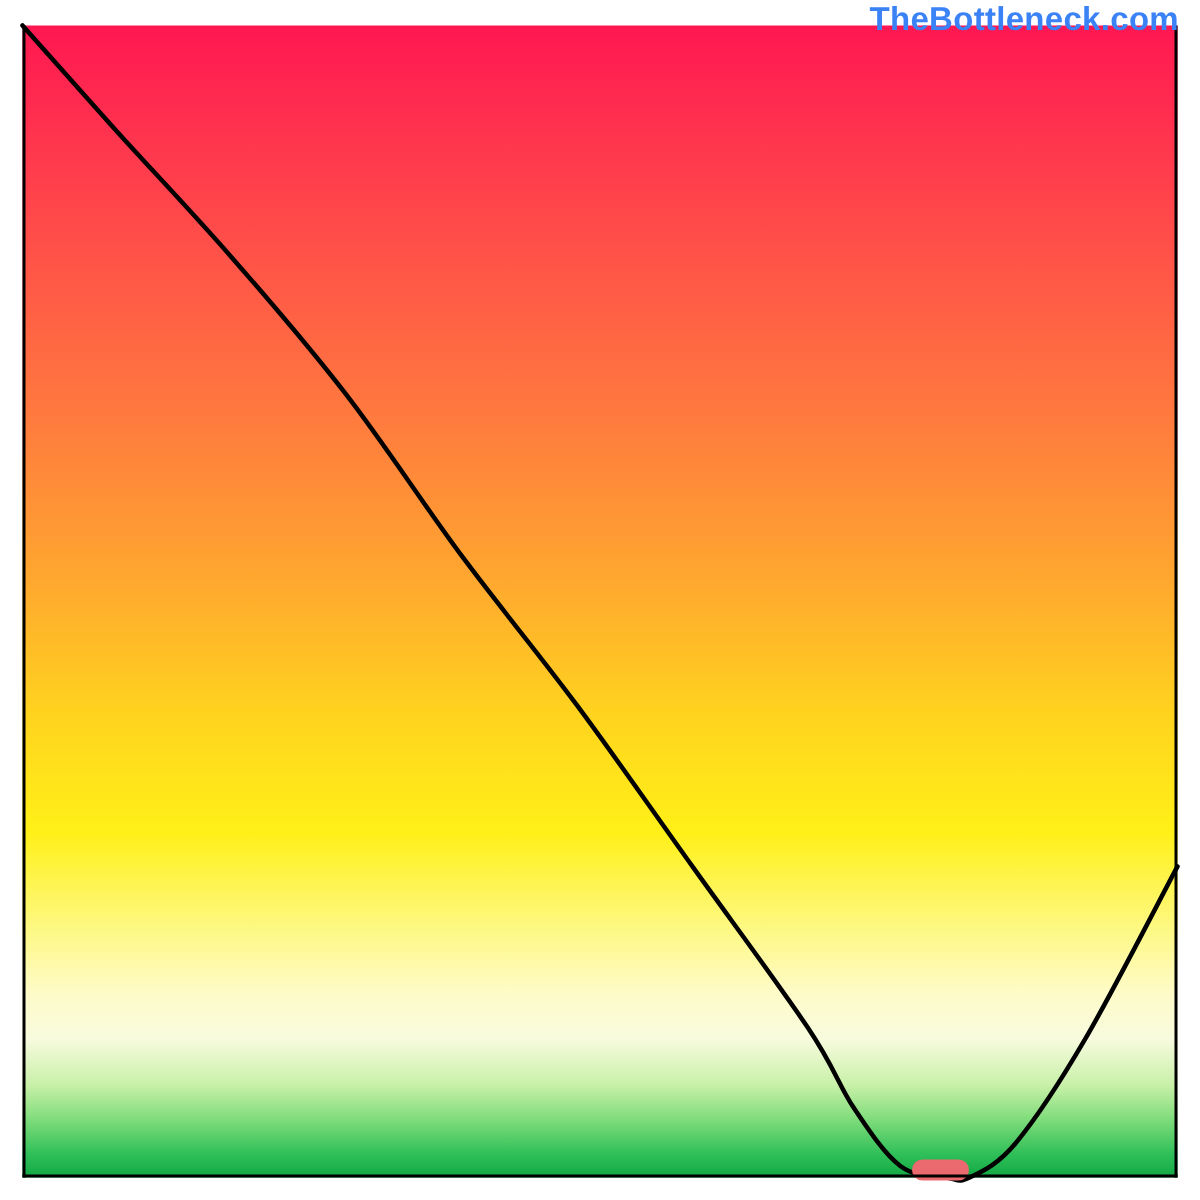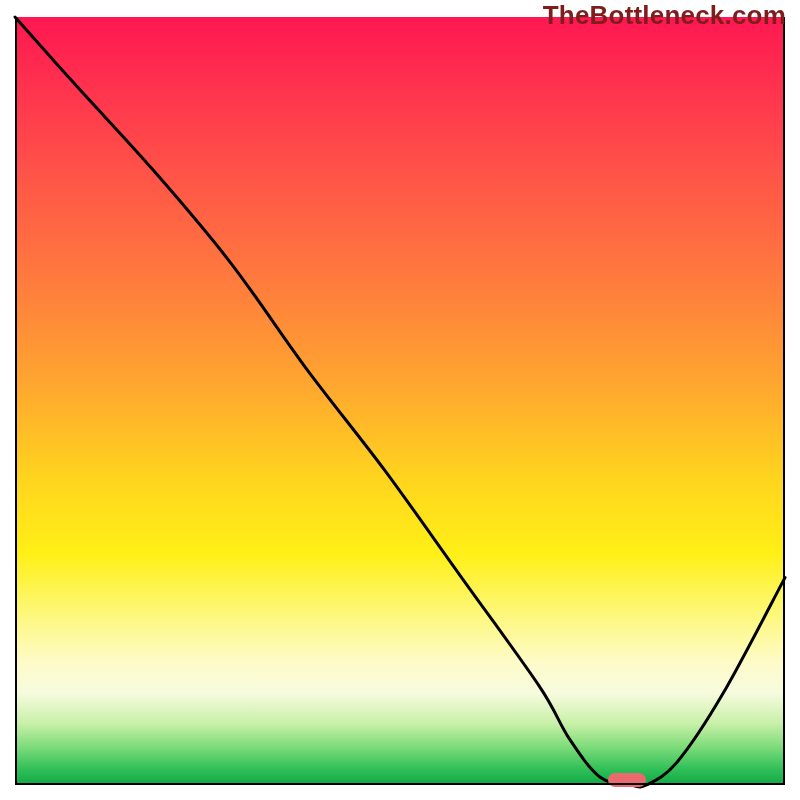--- a/index.html
+++ b/index.html
@@ -50,23 +50,23 @@
   }
   
   .frame-left   { left: 15px;  top: 17px;  width: 2px;  height: 768px; }
   .frame-right  { left: 783px; top: 17px;  width: 2px;  height: 768px; }
   .frame-bottom { left: 15px;  top: 783px; width: 770px; height: 2px; }
 
   .watermark {
     position: absolute;
     top: 0px;
     right: 14px;
-    font-size: 26px;
+    font-size: 22px;
     font-weight: bold;
-    color: #7f1d1d;
+    color: #3b82f6;
     letter-spacing: 0.2px;
   }
 
   svg.line-layer {
     position: absolute;
     left: 15px;
     top: 17px;
     width: 770px;
     height: 768px;
     overflow: visible;

